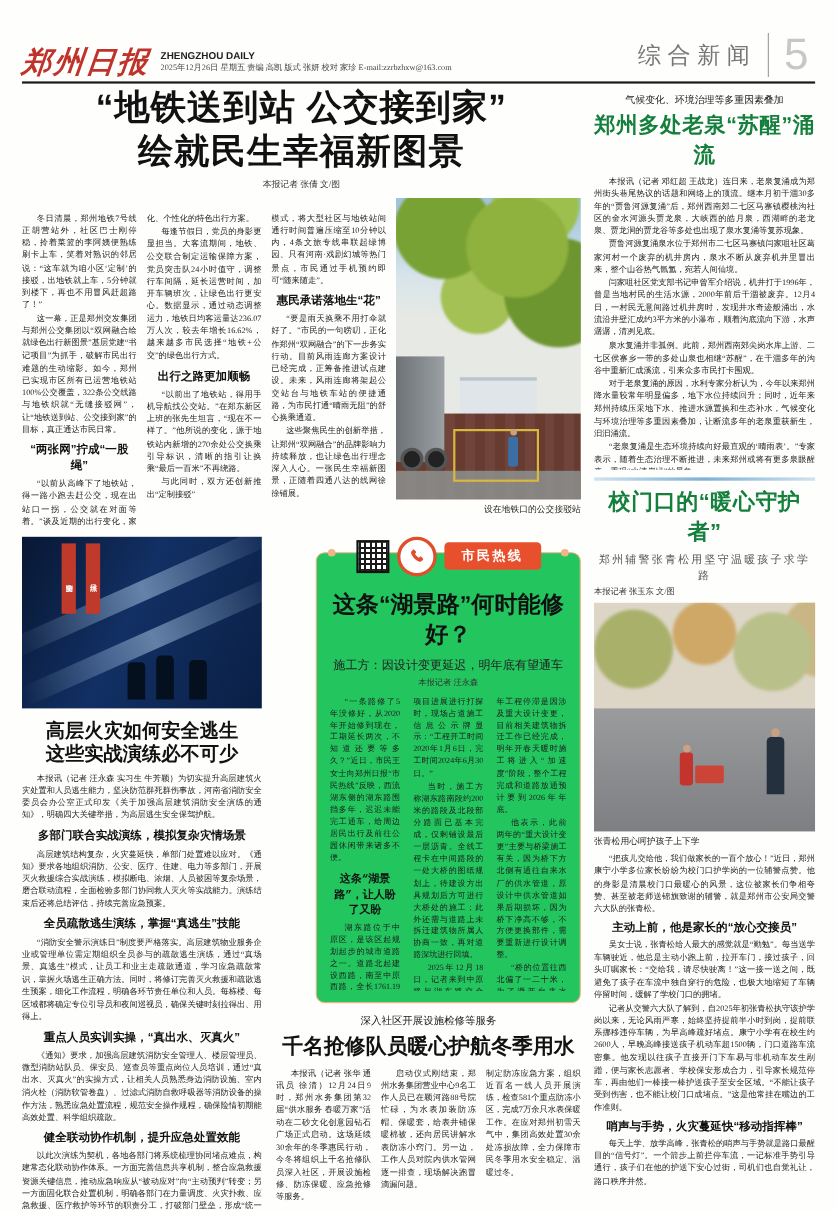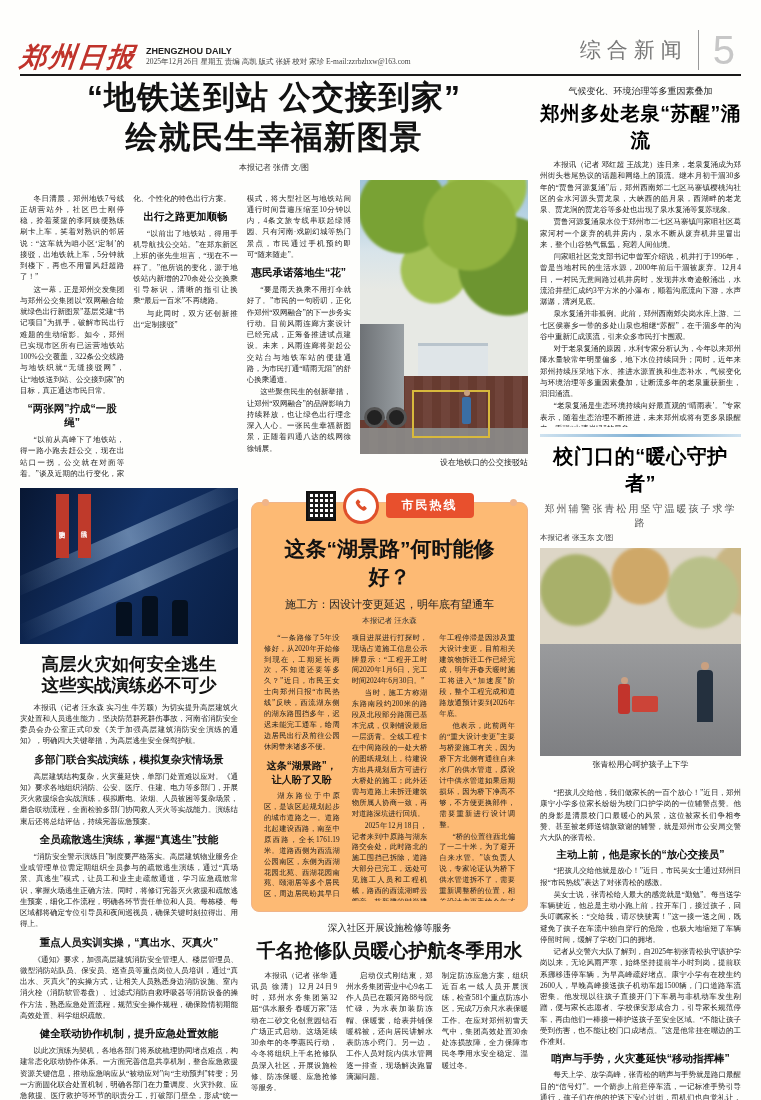--- a/index.html
+++ b/index.html
@@ -56,66 +56,66 @@
   .lower-left{width:218px;}
   .lower-right{flex:1;min-width:0;}
   .photo-fire{position:relative;width:218px;height:156px;background:linear-gradient(115deg,#081733 0%,#123064 45%,#0a1f44 100%);overflow:hidden;}
   .beam{position:absolute;width:260px;height:18px;background:linear-gradient(90deg,rgba(190,220,255,.0),rgba(200,230,255,.45),rgba(190,220,255,0));transform:rotate(-24deg);}
   .fig{position:absolute;bottom:8px;width:16px;height:34px;background:#05101f;border-radius:4px 4px 0 0;}
   .banner{position:absolute;top:6px;width:13px;height:64px;background:#bf3a2b;color:#fff;
     font-size:6.5px;writing-mode:vertical-rl;text-align:center;line-height:13px;font-family:"Liberation Sans",sans-serif;}
   .fire-cap{font-size:7.5px;line-height:1.5;text-align:justify;margin-top:4px;color:#1c1c1c;}
   .fire-hl{font-family:"Liberation Sans", sans-serif;font-weight:bold;font-size:17.5px;line-height:1.2;text-align:center;margin:10px 0 6px 0;color:#111;}
   
-  .hotbox{position:relative;border:1.5px solid #f0b489;border-radius:8px;background:#fdba74;
-          padding:30px 12px 10px 12px;margin-top:14px;}
+  .hotbox{position:relative;border:1.5px solid #f0b489;border-radius:8px;background:#22c55e;
+          padding:30px 12px 10px 12px;margin-top:14px;margin-left:36px;}
   .hot-deco{position:absolute;top:-15px;left:0;width:100%;display:flex;justify-content:center;align-items:center;gap:7px;}
   .dot{position:absolute;top:-4px;width:7px;height:7px;border-radius:50%;background:#f0b489;}
   .qr{width:30px;height:30px;background:
       repeating-linear-gradient(0deg,#1a1a1a 0 2px,rgba(0,0,0,0) 2px 5px),
       repeating-linear-gradient(90deg,#1a1a1a 0 2px,#fff 2px 5px);
       border:2px solid #111;box-sizing:border-box;}
   .phone-circ{width:30px;height:30px;border-radius:50%;background:#fff;border:3px solid #df4f2b;
       display:flex;align-items:center;justify-content:center;}
   .badge{background:#e8502d;color:#fff;font-family:"Liberation Sans",sans-serif;font-weight:bold;
       font-size:12px;padding:4px 16px;border-radius:4px;letter-spacing:2px;}
   .hot-hl{font-family:"Liberation Sans",sans-serif;font-weight:bold;font-size:21px;text-align:center;color:#111;margin:2px 0 6px 0;}
   .hot-deck{font-size:11px;text-align:center;color:#222;margin-bottom:4px;}
   .hot-by{font-size:7.5px;text-align:center;color:#333;margin-bottom:7px;}
   .hot-cols{display:flex;gap:12px;}
   .hcol{flex:1;min-width:0;height:268px;overflow:hidden;}
   .hcol .b{font-size:7.3px;}
-  .hcol .sub{font-size:10px;}
+  .hcol .sub{font-size:10px;font-family:Liberation Mono, monospace;}
   
   .kicker{font-size:9.5px;text-align:center;color:#222;margin-top:10px;}
   .water-hl{font-family:"Liberation Sans",sans-serif;font-weight:bold;font-size:19px;text-align:center;color:#111;margin:3px 0 6px 0;}
   .water-cols{display:flex;gap:9px;}
   .wcol{flex:1;min-width:0;height:132px;overflow:hidden;}
   
   .rz-kicker{font-size:9px;text-align:center;color:#222;margin-top:9px;}
-  .rz-hl{font-family:"Liberation Sans",sans-serif;font-weight:bold;font-size:19.5px;text-align:center;color:#000000;margin:2px 0 5px 0;letter-spacing:.5px;}
+  .rz-hl{font-family:"Liberation Sans",sans-serif;font-weight:bold;font-size:19.5px;text-align:center;color:#15803d;margin:2px 0 5px 0;letter-spacing:.5px;}
   .rz-body{height:268px;overflow:hidden;}
   .blue-sep{height:3px;background:linear-gradient(90deg,#cfe2ef,#7fb0d4,#cfe2ef);margin:7px 0 6px 0;}
   .guard-deck{font-size:10px;text-align:center;color:#555;letter-spacing:2px;margin:2px 0 3px 0;}
   .guard-by{font-size:7.5px;text-align:left;color:#333;margin-bottom:5px;}
   .photo-guard{position:relative;width:201px;height:208px;background:#ddd6c6;overflow:hidden;}
   .pg-trees{position:absolute;top:-18px;left:-10px;width:230px;height:120px;
     background:
       radial-gradient(circle at 20% 50%, #a8b06a 0 18%, rgba(0,0,0,0) 19%),
       radial-gradient(circle at 48% 38%, #cfa868 0 20%, rgba(0,0,0,0) 21%),
       radial-gradient(circle at 75% 52%, #b9c08a 0 19%, rgba(0,0,0,0) 20%),
       radial-gradient(circle at 95% 40%, #c9b684 0 16%, rgba(0,0,0,0) 17%);
     filter:blur(1.5px);}
   .pg-road{position:absolute;bottom:0;width:100%;height:112px;background:linear-gradient(180deg,#9a9b9d,#7e7f82);}
   .pg-child{position:absolute;left:78px;bottom:42px;width:12px;height:30px;background:#c2342c;border-radius:3px;}
   .pg-child:before{content:"";position:absolute;top:-7px;left:3px;width:7px;height:7px;border-radius:50%;background:#caa184;}
   .pg-cart{position:absolute;left:92px;bottom:44px;width:26px;height:16px;background:#cc4438;border-radius:2px;}
   .pg-officer{position:absolute;right:28px;bottom:34px;width:16px;height:52px;background:#24303e;border-radius:4px 4px 0 0;}
   .pg-officer:before{content:"";position:absolute;top:-8px;left:4px;width:8px;height:8px;border-radius:50%;background:#c9a080;}
-  .guard-cap{font-size:8px;text-align:center;color:#222;margin:3px 0 17px 0;}
+  .guard-cap{font-size:8px;text-align:left;color:#222;margin:3px 0 5px 0;}
   .rz-sub{font-family:"Liberation Sans",sans-serif;font-weight:bold;font-size:10.5px;text-align:center;margin:5px 0 3px 0;color:#111;}
 </style>
 </head>
 <body>
 
 <div class="page">
 
   <div class="masthead">
     <div class="mh-left">
       <div class="logo">郑州日报</div>
@@ -141,20 +141,21 @@
       <div class="story-row">
         <div class="tcol">
           <p class="b">冬日清晨，郑州地铁7号线正胡营站外，社区巴士刚停稳，拎着菜篮的李阿姨便熟练刷卡上车，笑着对熟识的邻居说：“这车就为咱小区‘定制’的接驳，出地铁就上车，5分钟就到楼下，再也不用冒风赶超路了！”</p>
           <p class="b">这一幕，正是郑州交发集团与郑州公交集团以“双网融合绘就绿色出行新图景”基层党建“书记项目”为抓手，破解市民出行难题的生动缩影。如今，郑州已实现市区所有已运营地铁站100%公交覆盖，322条公交线路与地铁织就“无缝接驳网”，让“地铁送到站、公交接到家”的目标，真正通达市民日常。</p>
           <div class="sub">“两张网”拧成“一股绳”</div>
           <p class="b">“以前从高峰下了地铁站，得一路小跑去赶公交，现在出站口一拐，公交就在对面等着。”谈及近期的出行变化，家住高新区的刘女士连连点赞。变化的背后，是两大集团以党建为纽带，把地铁网与公交网“拧成一股绳”，联合排查接驳“断点”，优化站点设置，让换乘距离一再缩短。</p>
 
         </div>
         <div class="tcol">
           <p class="b" style="text-indent:0">化、个性化的特色出行方案。</p>
+          <p class="b">每逢节假日，党员的身影更显担当。大客流期间，地铁、公交联合制定运输保障方案，党员突击队24小时值守，调整行车间隔，延长运营时间，加开车辆班次，让绿色出行更安心。数据显示，通过动态调整运力，地铁日均客运量达236.07万人次，较去年增长16.62%，越来越多市民选择“地铁+公交”的绿色出行方式。</p>
           <div class="sub">出行之路更加顺畅</div>
           <p class="b">“以前出了地铁站，得用手机导航找公交站。”在郑东新区上班的张先生坦言，“现在不一样了。”他所说的变化，源于地铁站内新增的270余处公交换乘引导标识，清晰的指引让换乘“最后一百米”不再绕路。</p>
           <p class="b">与此同时，双方还创新推出“定制接驳”</p>
         </div>
         <div class="tcol">
           <p class="b" style="text-indent:0">模式，将大型社区与地铁站间通行时间普遍压缩至10分钟以内，4条文旅专线串联起绿博园、只有河南·戏剧幻城等热门景点，市民通过手机预约即可“随来随走”。</p>
           <div class="sub">惠民承诺落地生“花”</div>
           <p class="b">“要是雨天换乘不用打伞就好了。”市民的一句唠叨，正化作郑州“双网融合”的下一步务实行动。目前风雨连廊方案设计已经完成，正筹备推进试点建设。未来，风雨连廊将架起公交站台与地铁车站的便捷通路，为市民打通“晴雨无阻”的舒心换乘通道。</p>
           <p class="b">这些聚焦民生的创新举措，让郑州“双网融合”的品牌影响力持续释放，也让绿色出行理念深入人心。一张民生幸福新图景，正随着四通八达的线网徐徐铺展。</p>
         </div>
@@ -278,21 +279,20 @@
         <div class="pg-trees"></div>
         <div class="pg-road"></div>
         <div class="pg-cart"></div>
         <div class="pg-child"></div>
         <div class="pg-officer"></div>
       </div>
       <div class="guard-cap">张青松用心呵护孩子上下学</div>
 
       <p class="b">“把孩儿交给他，我们做家长的一百个放心！”近日，郑州康宁小学多位家长纷纷为校门口护学岗的一位辅警点赞。他的身影是清晨校门口最暖心的风景，这位被家长们争相夸赞、甚至被老师送锦旗致谢的辅警，就是郑州市公安局交警六大队的张青松。</p>
       <div class="rz-sub">主动上前，他是家长的“放心交接员”</div>
-      <p class="b">“把孩儿交给他就是放心！”近日，市民吴女士通过郑州日报“市民热线”表达了对张青松的感激。</p>
       <p class="b">吴女士说，张青松给人最大的感觉就是“勤勉”。每当送学车辆驶近，他总是主动小跑上前，拉开车门，接过孩子，回头叮嘱家长：“交给我，请尽快驶离！”这一接一送之间，既避免了孩子在车流中独自穿行的危险，也极大地缩短了车辆停留时间，缓解了学校门口的拥堵。</p>
       <p class="b">记者从交警六大队了解到，自2025年初张青松执守该护学岗以来，无论风雨严寒，始终坚持提前半小时到岗，提前联系挪移违停车辆，为早高峰疏好堵点。康宁小学有在校生约2600人，早晚高峰接送孩子机动车超1500辆，门口道路车流密集。他发现以往孩子直接开门下车易与非机动车发生剐蹭，便与家长志愿者、学校保安形成合力，引导家长规范停车，再由他们一棒接一棒护送孩子至安全区域。“不能让孩子受到伤害，也不能让校门口成堵点。”这是他常挂在嘴边的工作准则。</p>
       <div class="rz-sub">哨声与手势，火灾蔓延快“移动指挥棒”</div>
       <p class="b">每天上学、放学高峰，张青松的哨声与手势就是路口最醒目的“信号灯”。一个箭步上前拦停车流，一记标准手势引导通行，孩子们在他的护送下安心过街，司机们也自觉礼让，路口秩序井然。</p>
 
     </div>
   </div>
 </div>
 
 </body></html>

